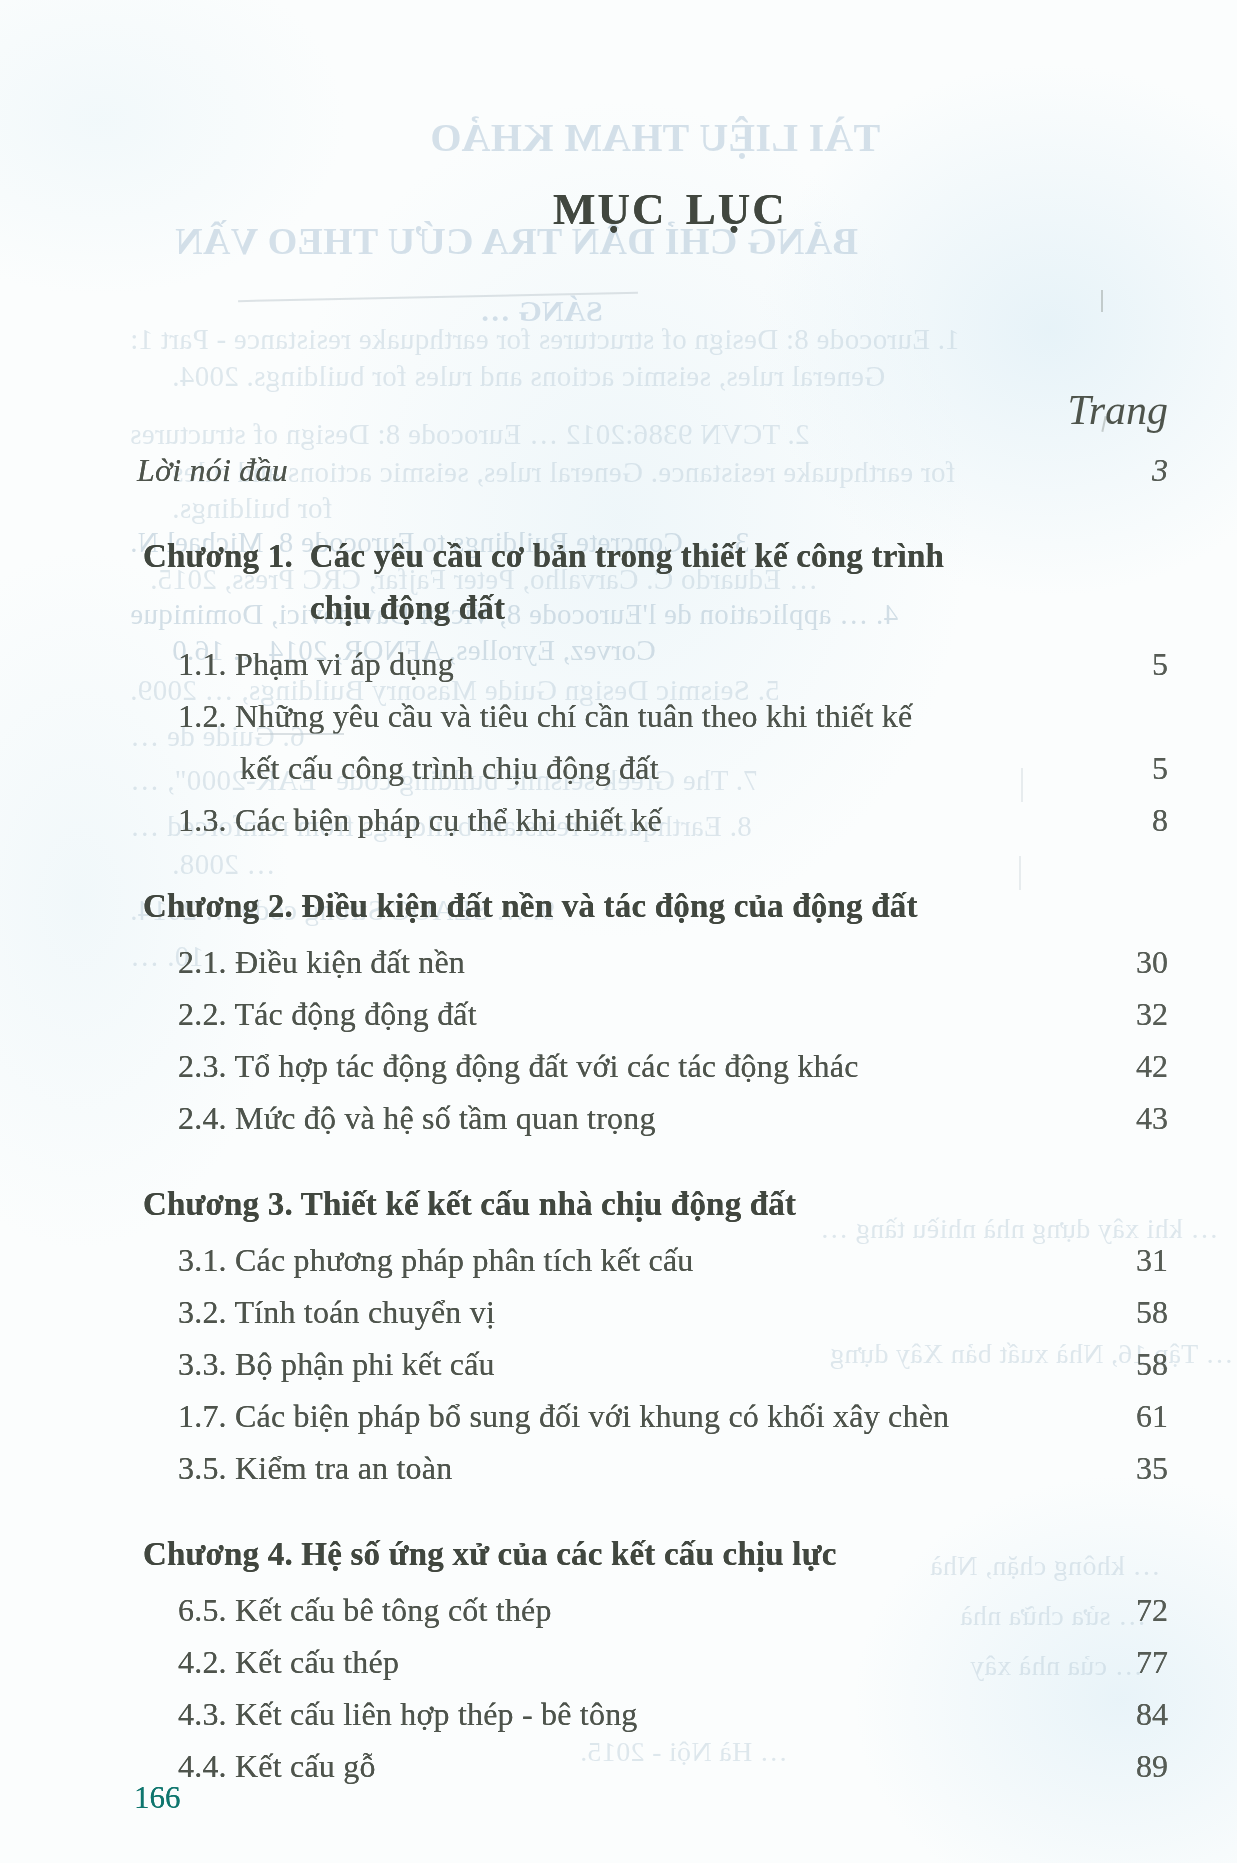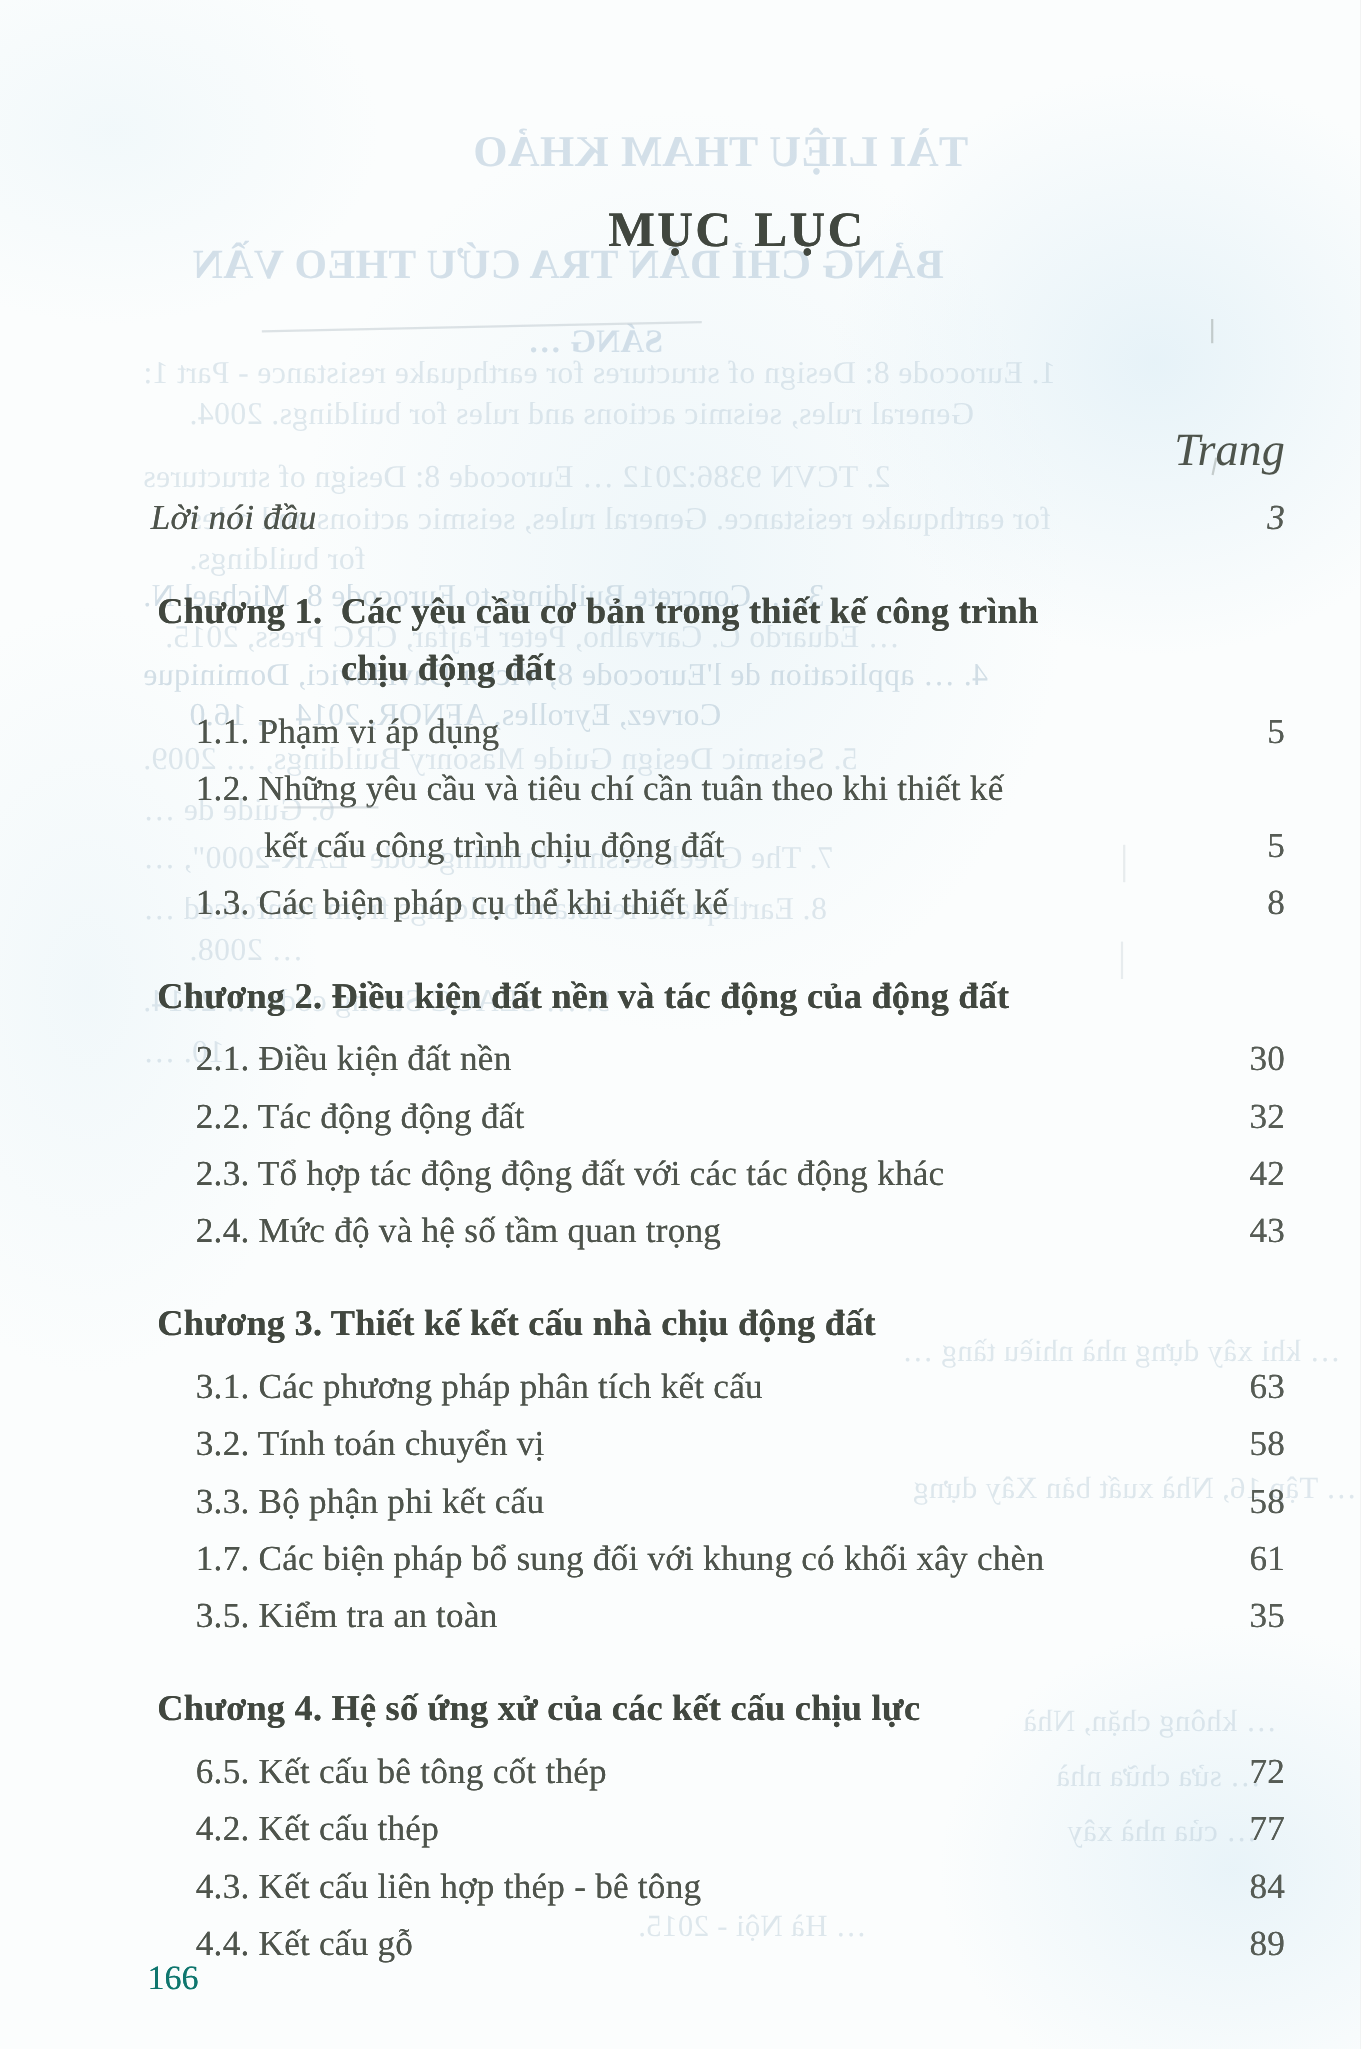--- a/index.html
+++ b/index.html
@@ -137,21 +137,21 @@
       <div class="entry entry-item">
         <div class="line l-item"><span class="txt">2.3. Tổ hợp tác động động đất với các tác động khác</span><span class="pg">42</span></div>
       </div>
       <div class="entry entry-item">
         <div class="line l-item"><span class="txt">2.4. Mức độ và hệ số tầm quan trọng</span><span class="pg">43</span></div>
       </div>
       <div class="entry entry-chapter">
         <div class="line l-chap"><span class="txt">Chương 3. Thiết kế kết cấu nhà chịu động đất</span></div>
       </div>
       <div class="entry entry-item">
-        <div class="line l-item"><span class="txt">3.1. Các phương pháp phân tích kết cấu</span><span class="pg">63</span></div>
+        <div class="line l-item"><span class="txt">3.1. Các phương pháp phân tích kết cấu</span><span class="pg">31</span></div>
       </div>
       <div class="entry entry-item">
         <div class="line l-item"><span class="txt">3.2. Tính toán chuyển vị</span><span class="pg">58</span></div>
       </div>
       <div class="entry entry-item">
         <div class="line l-item"><span class="txt">3.3. Bộ phận phi kết cấu</span><span class="pg">58</span></div>
       </div>
       <div class="entry entry-item">
         <div class="line l-item"><span class="txt">1.7. Các biện pháp bổ sung đối với khung có khối xây chèn</span><span class="pg">61</span></div>
       </div>

